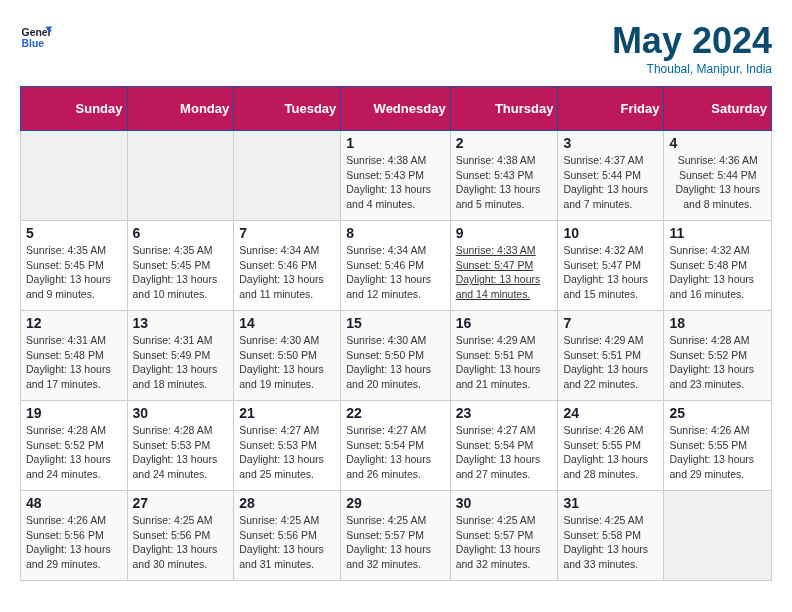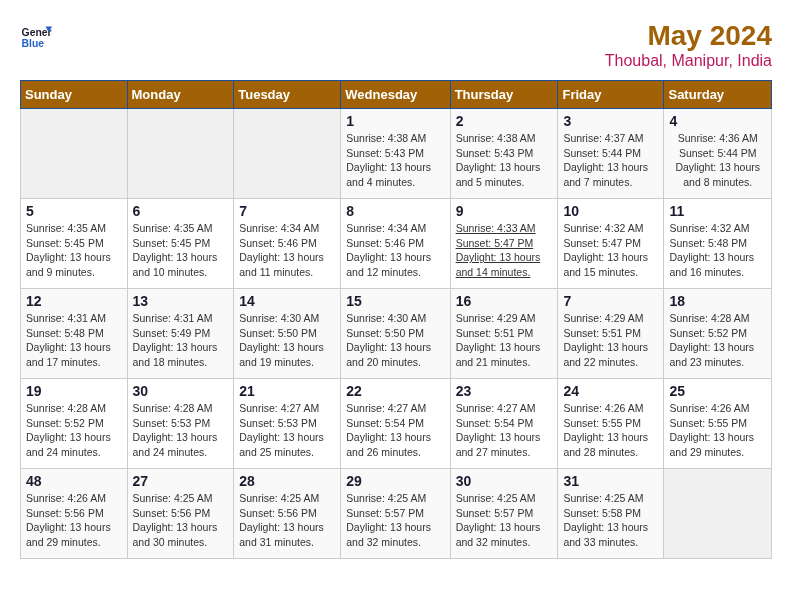--- a/index.html
+++ b/index.html
@@ -22,38 +22,38 @@
       gap: 4px;
     }
     .logo-icon {
       width: 32px;
       height: 32px;
     }
     .title-block {
       text-align: right;
     }
     .month-title {
-      font-size: 28px;
+      font-size: 36px;
       font-weight: bold;
-      color: #a16207;
+      color: #0c4a6e;
     }
     .location-title {
-      font-size: 16px;
-      color: #be185d;
+      font-size: 12px;
+      color: #0369a1;
     }
     table {
       width: 100%;
       border-collapse: collapse;
       font-size: 11px;
     }
     thead tr th {
-      background: #a16207;
+      background: #be185d;
       color: #fff;
-      padding: 6px 4px;
-      text-align: left;
+      padding: 14px 4px;
+      text-align: right;
       font-size: 13px;
       font-weight: bold;
       border: 1px solid #1a4fa0;
     }
     tbody tr td {
       border: 1px solid #ccc;
       vertical-align: top;
       padding: 4px 5px;
       width: 113px;
       min-height: 80px;

